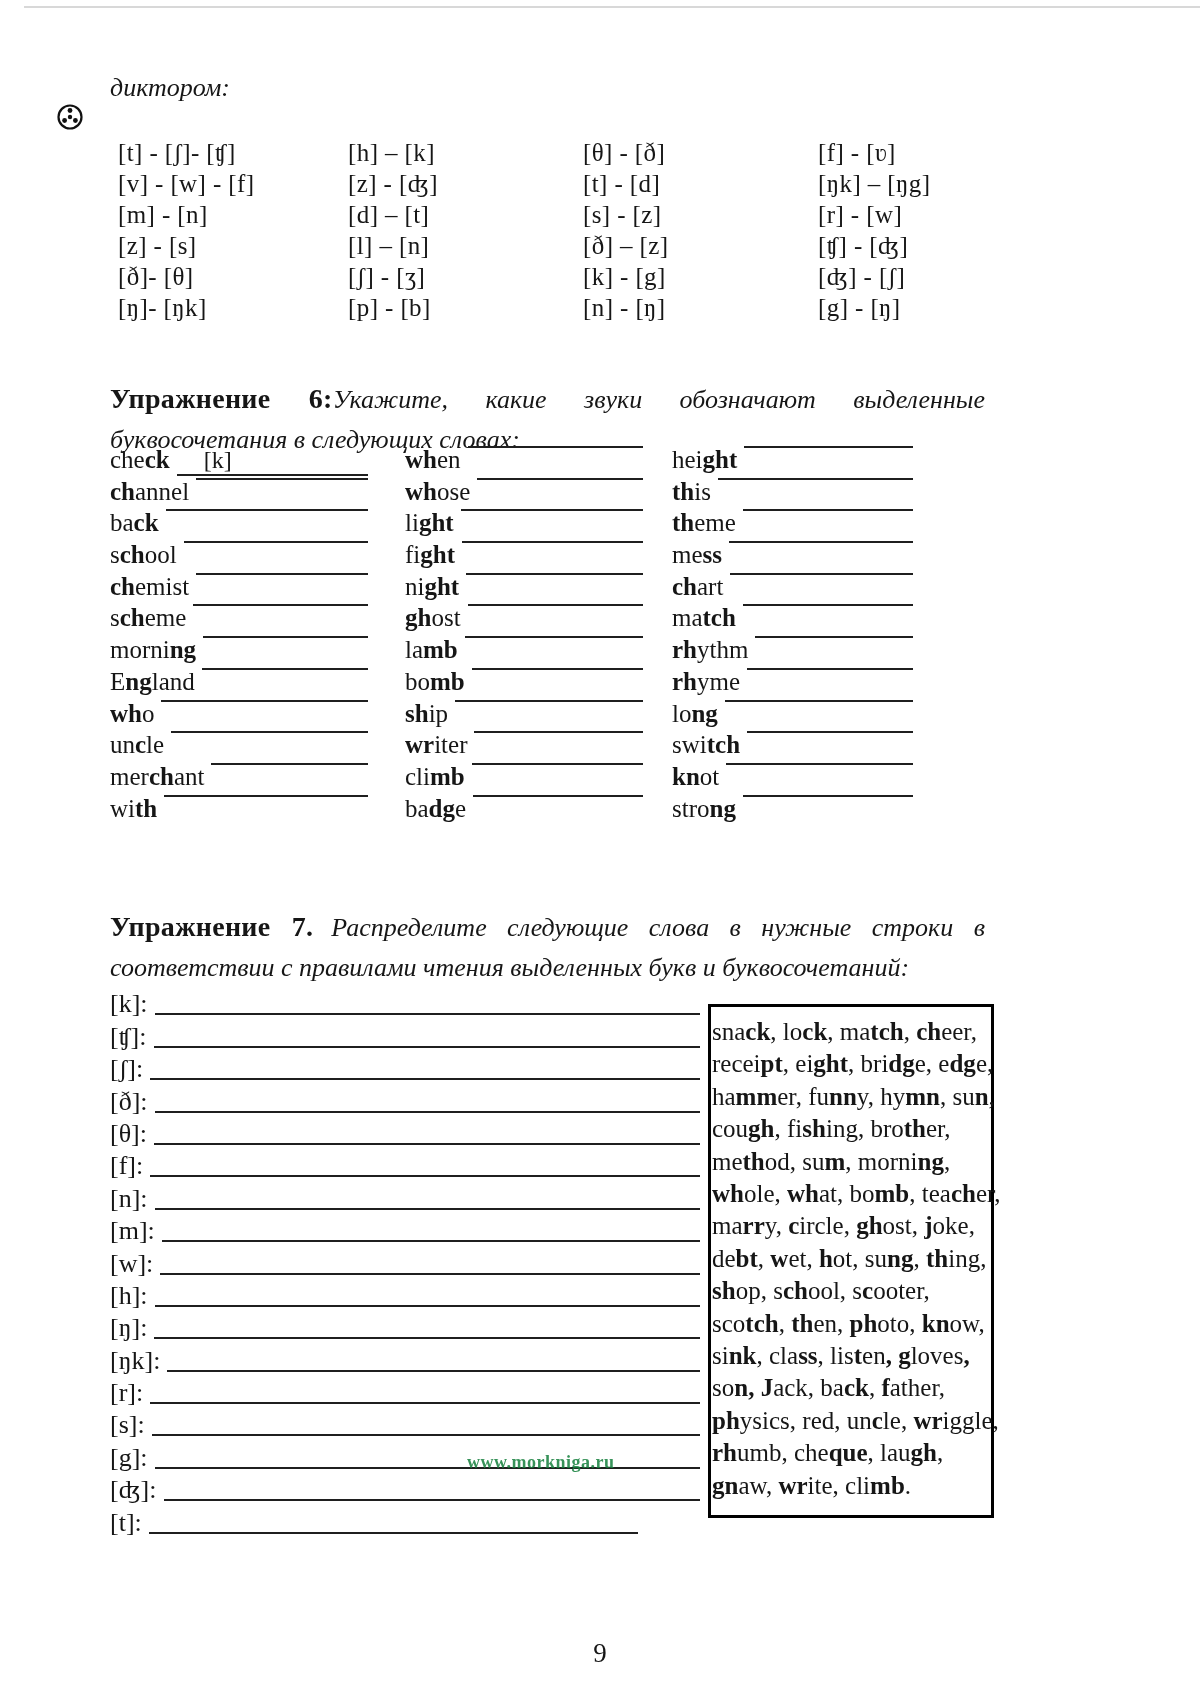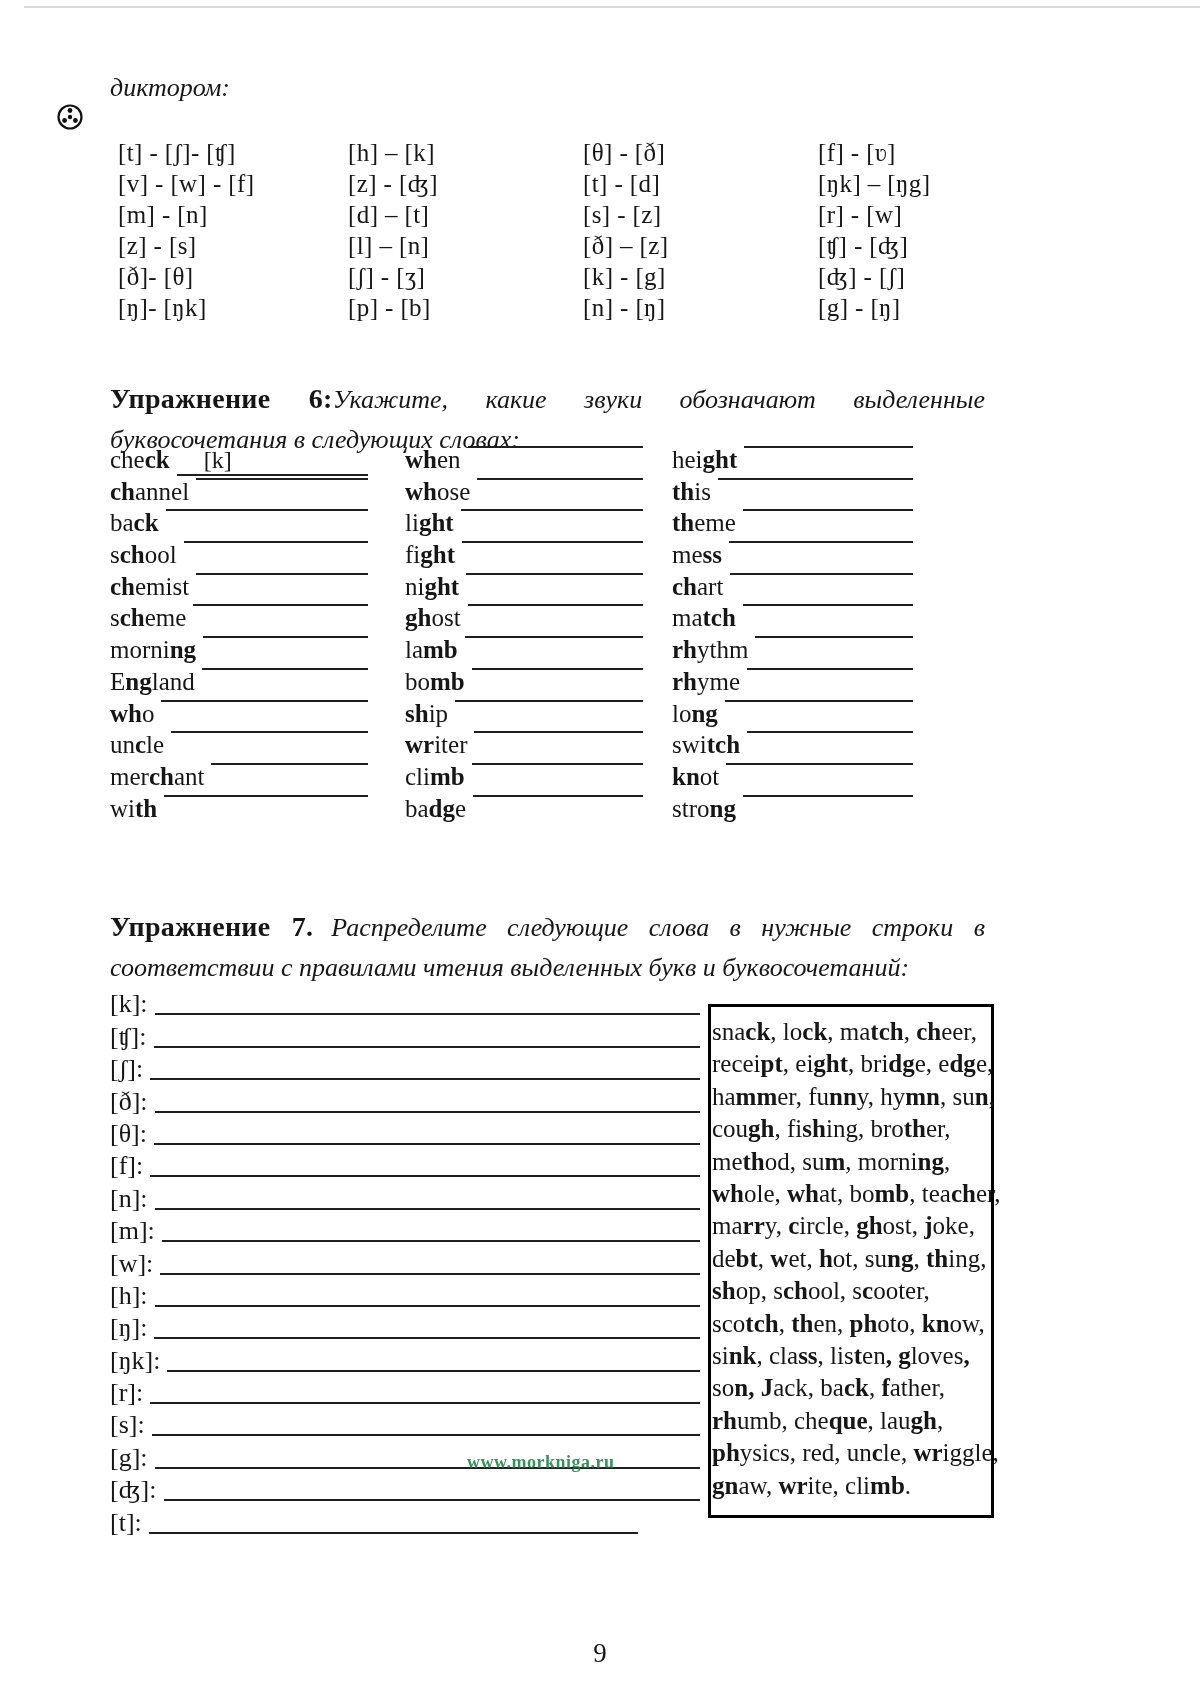--- a/index.html
+++ b/index.html
@@ -333,20 +333,20 @@
       <div class="box-line">ha<b>mm</b>er, fu<b>nn</b>y, hy<b>mn</b>, su<b>n</b>,</div>
       <div class="box-line">cou<b>gh</b>, fi<b>sh</b>ing, bro<b>th</b>er,</div>
       <div class="box-line">me<b>th</b>od, su<b>m</b>, morni<b>ng</b>,</div>
       <div class="box-line"><b>wh</b>ole, <b>wh</b>at, bo<b>mb</b>, tea<b>ch</b>er,</div>
       <div class="box-line">ma<b>rr</b>y, <b>c</b>ircle, <b>gh</b>ost, <b>j</b>oke,</div>
       <div class="box-line">de<b>bt</b>, <b>w</b>et, <b>h</b>ot, su<b>ng</b>, <b>th</b>ing,</div>
       <div class="box-line"><b>sh</b>op, s<b>ch</b>ool, s<b>c</b>ooter,</div>
       <div class="box-line">sco<b>tch</b>, <b>th</b>en, <b>ph</b>oto, <b>kn</b>ow,</div>
       <div class="box-line">si<b>nk</b>, cla<b>ss</b>, lis<b>t</b>en<b>,</b> <b>g</b>loves<b>,</b></div>
       <div class="box-line">so<b>n,</b> <b>J</b>ack, ba<b>ck</b>, <b>f</b>ather,</div>
+      <div class="box-line"><b>ph</b>ysics, red, un<b>c</b>le, <b>wr</b>iggle,</div>
       <div class="box-line"><b>rh</b>umb, che<b>que</b>, lau<b>gh</b>,</div>
-      <div class="box-line"><b>ph</b>ysics, red, un<b>c</b>le, <b>wr</b>iggle,</div>
       <div class="box-line"><b>gn</b>aw, <b>wr</b>ite, cli<b>mb</b>.</div>
     </div>
 
   <div class="watermark">www.morkniga.ru</div>
   <div class="pagenum">9</div>
 </div>
 
 </body></html>

